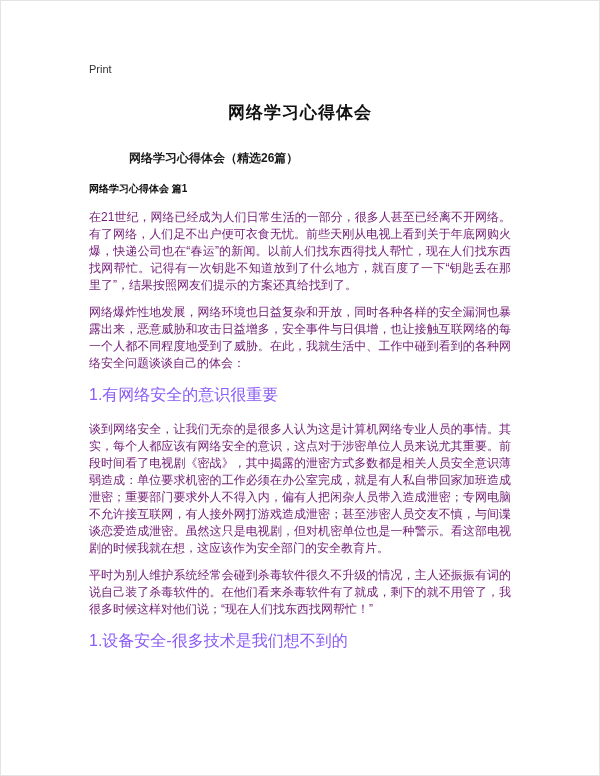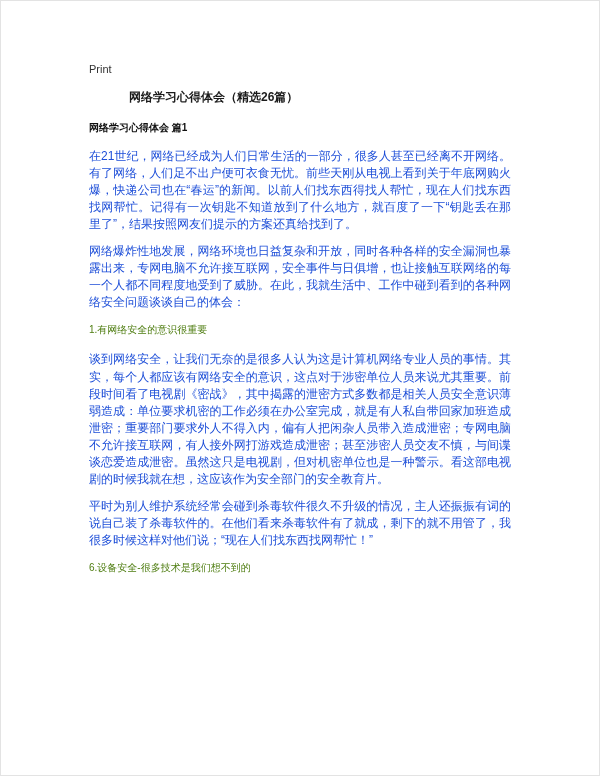--- a/index.html
+++ b/index.html
@@ -49,51 +49,52 @@
   }
   .chapter-title {
     font-size: 10px;
     font-weight: 700;
     color: #111111;
     margin: 0 0 13px 0;
   }
   .body-paragraph {
     font-size: 12px;
     line-height: 1.42;
-    color: #1d4ed8;
+    color: #701a75;
     text-align: justify;
     margin: 0 0 10px 0;
   }
   .sub-heading {
-    font-size: 10px;
+    font-size: 16px;
     line-height: 1.42;
-    color: #4d7c0f;
+    color: #8b5cf6;
     margin: 12px 0 14px 0;
   }
 </style>
 </head>
 <body>
 
 <div class="viewport">
   <div class="page">
 
     <a class="print-link">Print</a>
 
+    <h1 class="doc-title">网络学习心得体会</h1>
 
     <div class="collection-title">网络学习心得体会（精选26篇）</div>
 
     <h2 class="chapter-title">网络学习心得体会 篇1</h2>
 
     <p class="body-paragraph">在21世纪，网络已经成为人们日常生活的一部分，很多人甚至已经离不开网络。有了网络，人们足不出户便可衣食无忧。前些天刚从电视上看到关于年底网购火爆，快递公司也在“春运”的新闻。以前人们找东西得找人帮忙，现在人们找东西找网帮忙。记得有一次钥匙不知道放到了什么地方，就百度了一下“钥匙丢在那里了”，结果按照网友们提示的方案还真给找到了。</p>
 
-    <p class="body-paragraph">网络爆炸性地发展，网络环境也日益复杂和开放，同时各种各样的安全漏洞也暴露出来，专网电脑不允许接互联网，安全事件与日俱增，也让接触互联网络的每一个人都不同程度地受到了威胁。在此，我就生活中、工作中碰到看到的各种网络安全问题谈谈自己的体会：</p>
+    <p class="body-paragraph">网络爆炸性地发展，网络环境也日益复杂和开放，同时各种各样的安全漏洞也暴露出来，恶意威胁和攻击日益增多，安全事件与日俱增，也让接触互联网络的每一个人都不同程度地受到了威胁。在此，我就生活中、工作中碰到看到的各种网络安全问题谈谈自己的体会：</p>
 
     <p class="sub-heading">1.有网络安全的意识很重要</p>
 
     <p class="body-paragraph">谈到网络安全，让我们无奈的是很多人认为这是计算机网络专业人员的事情。其实，每个人都应该有网络安全的意识，这点对于涉密单位人员来说尤其重要。前段时间看了电视剧《密战》，其中揭露的泄密方式多数都是相关人员安全意识薄弱造成：单位要求机密的工作必须在办公室完成，就是有人私自带回家加班造成泄密；重要部门要求外人不得入内，偏有人把闲杂人员带入造成泄密；专网电脑不允许接互联网，有人接外网打游戏造成泄密；甚至涉密人员交友不慎，与间谍谈恋爱造成泄密。虽然这只是电视剧，但对机密单位也是一种警示。看这部电视剧的时候我就在想，这应该作为安全部门的安全教育片。</p>
 
 
     <p class="body-paragraph">平时为别人维护系统经常会碰到杀毒软件很久不升级的情况，主人还振振有词的说自己装了杀毒软件的。在他们看来杀毒软件有了就成，剩下的就不用管了，我很多时候这样对他们说；“现在人们找东西找网帮忙！”</p>
 
-    <p class="sub-heading">6.设备安全-很多技术是我们想不到的</p>
+    <p class="sub-heading">1.设备安全-很多技术是我们想不到的</p>
 
   </div>
 </div>
 
 </body></html>

